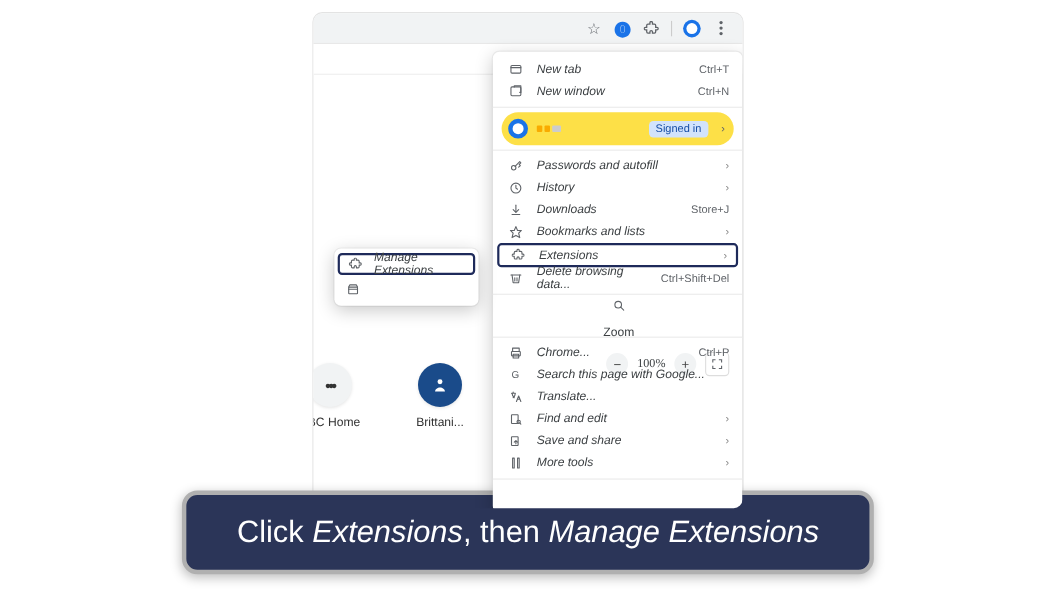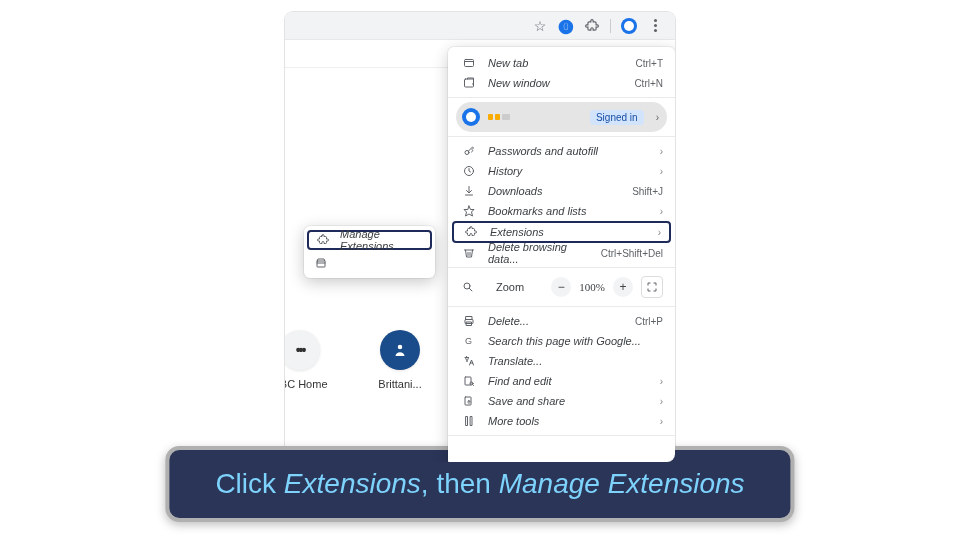--- a/index.html
+++ b/index.html
@@ -83,36 +83,36 @@
   }
   .row .ico { width: 14px; display:flex; justify-content:center; color:#5f6368; }
   .row .lbl { flex: 1; font-style: italic; }
   .row .shortcut-key { color:#5f6368; font-size: 10px; }
   .row .chev { color:#888; font-size:10px; }
   .sep { height:1px; background:#eaeaea; margin: 4px 0; }
   .account-row {
     margin: 2px 8px;
     height: 30px;
     border-radius: 18px;
-    background: #e5e5e5;
+    background: #fde047;
     display:flex; align-items:center;
     padding: 0 8px 0 6px;
     gap: 8px;
   }
   .account-row .av { width:18px; height:18px; border-radius:50%; background:#1a73e8; position:relative; }
   .account-row .av::after { content:""; position:absolute; inset:4px; border-radius:50%; background:#fff; }
   .account-row .bars { display:flex; gap:2px; }
   .account-row .bars span { width:5px; height:6px; border-radius:1px; }
   .account-row .status {
     background:#d2e3fc; color:#174ea6; border-radius:4px;
     padding: 2px 6px; font-size:10px; margin-left:auto;
   }
   .account-row .chev { color:#5f6368; font-size:10px; margin-left:4px; }
 
-  .zoom-row { display:flex; align-items:center; height:30px; padding:0 12px 0 14px; gap:22px;}
+  .zoom-row { display:flex; align-items:center; height:30px; padding:0 12px 0 14px; gap:12px;flex-direction:column;}
   .zoom-ctrl { display:flex; align-items:center; gap:8px; margin-left:auto; }
   .zbtn { width:20px; height:20px; border-radius:50%; background:#f1f3f4; display:flex; align-items:center; justify-content:center; font-size:12px; color:#444;}
   .zbtn.sq { border-radius:4px; background:transparent; border:1px solid #ddd; width:22px; height:22px;}
   .zval { font-size:11px;font-family:Liberation Serif, serif; }
 
   .highlight-box {
     border: 2px solid #1e2a5a;
     border-radius: 4px;
   }
 
@@ -130,21 +130,21 @@
     font-size: 11px; color:#3c4043;
   }
   .submenu .row { height: 22px; padding: 0 10px; gap:10px; }
 
   
   .banner {
     position:absolute;
     left:50%; transform:translateX(-50%);
     bottom: 18px;
     background: #2b3558;
-    color: #7dd3fc;
+    color: #ffffff;
     border: 4px solid #b0b0b0;
     border-radius: 14px;
     padding: 18px 46px;
     font-size: 28px;
     font-weight: 500;
     white-space: nowrap;
     box-shadow: 0 3px 10px rgba(0,0,0,0.25);
   }
   .banner em { font-style: italic; font-weight:500; }
 
@@ -247,21 +247,21 @@
     </div>
       <div class="row">
       <span class="ico">
           <svg width="12" height="12" viewBox="0 0 24 24" fill="none" stroke="#5f6368" stroke-width="2" stroke-linecap="round" stroke-linejoin="round">
             <path d="M12 3v12"></path>
             <polyline points="7 11 12 16 17 11"></polyline>
             <line x1="5" y1="20" x2="19" y2="20"></line>
           </svg>
         </span>
       <span class="lbl">Downloads</span>
-      <span class="shortcut-key">Shift+J</span>
+      <span class="shortcut-key">Store+J</span>
 
     </div>
       <div class="row">
       <span class="ico">
           <svg width="12" height="12" viewBox="0 0 24 24" fill="none" stroke="#5f6368" stroke-width="2" stroke-linecap="round" stroke-linejoin="round">
             <polygon points="12 2 15 9 22 9 17 14 19 22 12 18 5 22 7 14 2 9 9 9"></polygon>
           </svg>
         </span>
       <span class="lbl">Bookmarks and lists</span>
 
@@ -314,21 +314,21 @@
   </div>
       <div class="sep"></div>
       <div class="row">
       <span class="ico">
           <svg width="12" height="12" viewBox="0 0 24 24" fill="none" stroke="#5f6368" stroke-width="2" stroke-linecap="round" stroke-linejoin="round">
             <rect x="6" y="3" width="12" height="6"></rect>
             <rect x="4" y="9" width="16" height="8" rx="1"></rect>
             <rect x="7" y="14" width="10" height="7"></rect>
           </svg>
         </span>
-      <span class="lbl">Delete...</span>
+      <span class="lbl">Chrome...</span>
       <span class="shortcut-key">Ctrl+P</span>
 
     </div>
       <div class="row">
       <span class="ico">
           <svg width="12" height="12" viewBox="0 0 24 24" fill="none" stroke="#5f6368" stroke-width="2" stroke-linecap="round" stroke-linejoin="round">
             <text x="4" y="18" font-size="18" font-family="Arial" fill="#5f6368" stroke="none">G</text>
           </svg>
         </span>
       <span class="lbl">Search this page with Google...</span>

